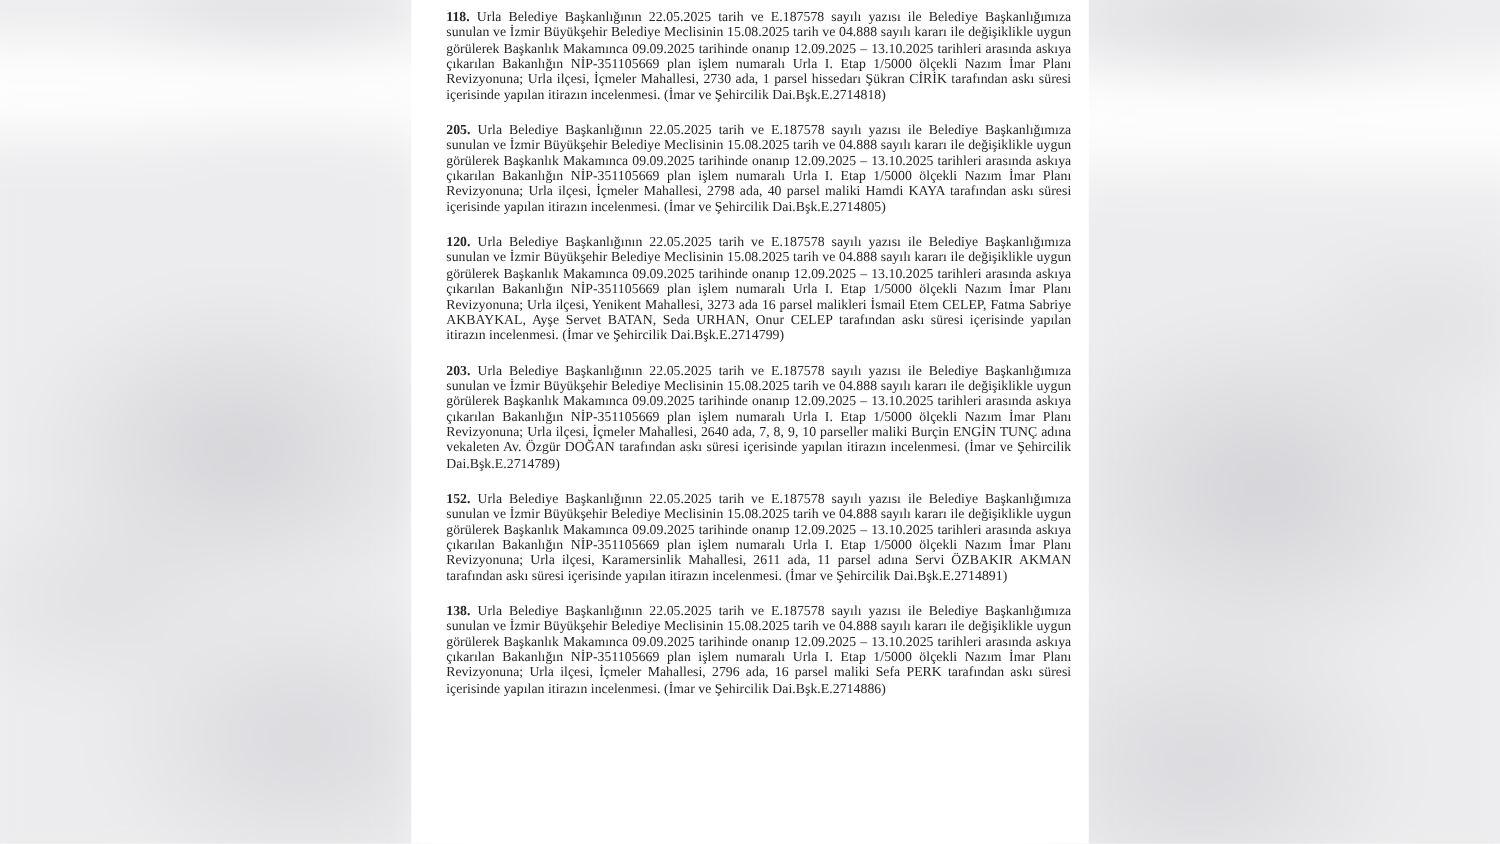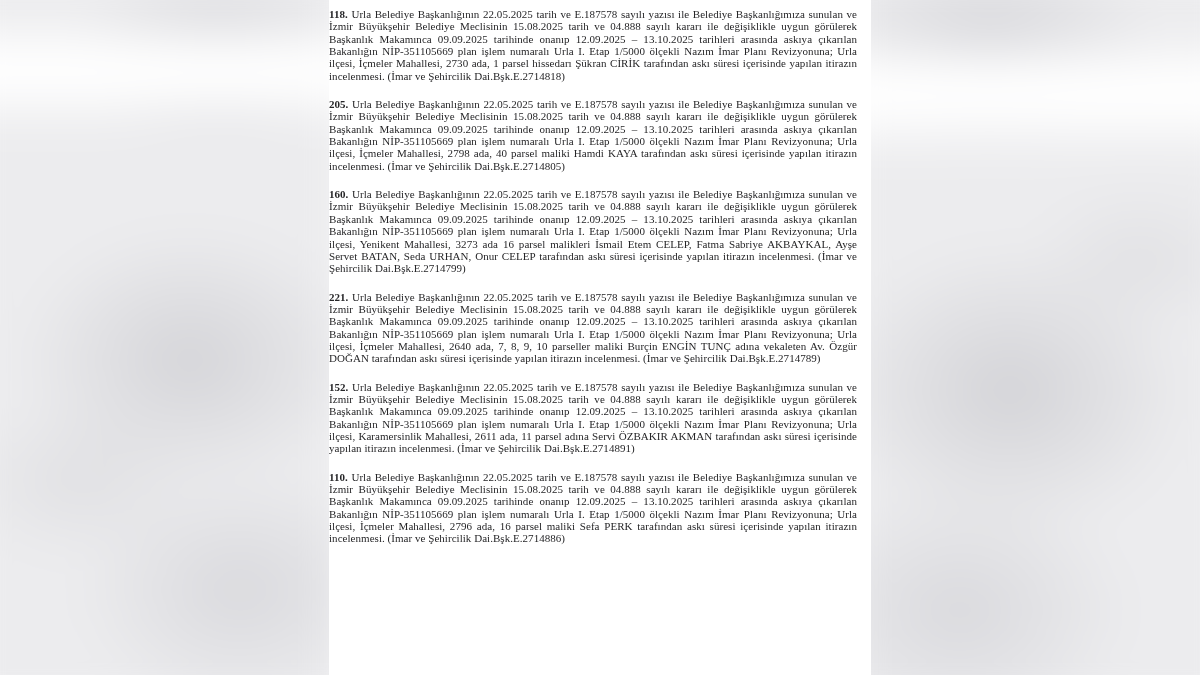--- a/index.html
+++ b/index.html
@@ -44,21 +44,21 @@
       radial-gradient(240px 180px at 120px 650px, #d9d9dd 0%, rgba(217,217,221,0) 72%),
       radial-gradient(150px 100px at 300px 300px, #e1e1e4 0%, rgba(225,225,228,0) 75%);
   }
   
   .doc {
     position: absolute;
     left: 329px;
     top: 0;
     width: 542px;
     height: 675px;
-    padding: 8px 14px 0 0;
+    padding: 8px 14px 0 28px;
     box-sizing: border-box;
     background: #ffffff;
     font-family: "Liberation Serif", "DejaVu Serif", serif;
     font-size: 11px;
     line-height: 12.35px;
     color: #262628;
     text-align: justify;
     letter-spacing: 0.04px;
   }
   .item {
@@ -78,29 +78,29 @@
   <main class="doc">
     <p class="item">
       <b>118.</b>
       <span>Urla Belediye Başkanlığının 22.05.2025 tarih ve E.187578 sayılı yazısı ile Belediye Başkanlığımıza sunulan ve İzmir Büyükşehir Belediye Meclisinin 15.08.2025 tarih ve 04.888 sayılı kararı ile değişiklikle uygun görülerek Başkanlık Makamınca 09.09.2025 tarihinde onanıp 12.09.2025 – 13.10.2025 tarihleri arasında askıya çıkarılan Bakanlığın NİP-351105669 plan işlem numaralı Urla I. Etap 1/5000 ölçekli Nazım İmar Planı Revizyonuna; Urla ilçesi, İçmeler Mahallesi, 2730 ada, 1 parsel hissedarı Şükran CİRİK tarafından askı süresi içerisinde yapılan itirazın incelenmesi. (İmar ve Şehircilik Dai.Bşk.E.2714818)</span>
     </p>
     <p class="item">
       <b>205.</b>
       <span>Urla Belediye Başkanlığının 22.05.2025 tarih ve E.187578 sayılı yazısı ile Belediye Başkanlığımıza sunulan ve İzmir Büyükşehir Belediye Meclisinin 15.08.2025 tarih ve 04.888 sayılı kararı ile değişiklikle uygun görülerek Başkanlık Makamınca 09.09.2025 tarihinde onanıp 12.09.2025 – 13.10.2025 tarihleri arasında askıya çıkarılan Bakanlığın NİP-351105669 plan işlem numaralı Urla I. Etap 1/5000 ölçekli Nazım İmar Planı Revizyonuna; Urla ilçesi, İçmeler Mahallesi, 2798 ada, 40 parsel maliki Hamdi KAYA tarafından askı süresi içerisinde yapılan itirazın incelenmesi. (İmar ve Şehircilik Dai.Bşk.E.2714805)</span>
     </p>
     <p class="item">
-      <b>160.</b>
+      <b>120.</b>
       <span>Urla Belediye Başkanlığının 22.05.2025 tarih ve E.187578 sayılı yazısı ile Belediye Başkanlığımıza sunulan ve İzmir Büyükşehir Belediye Meclisinin 15.08.2025 tarih ve 04.888 sayılı kararı ile değişiklikle uygun görülerek Başkanlık Makamınca 09.09.2025 tarihinde onanıp 12.09.2025 – 13.10.2025 tarihleri arasında askıya çıkarılan Bakanlığın NİP-351105669 plan işlem numaralı Urla I. Etap 1/5000 ölçekli Nazım İmar Planı Revizyonuna; Urla ilçesi, Yenikent Mahallesi, 3273 ada 16 parsel malikleri İsmail Etem CELEP, Fatma Sabriye AKBAYKAL, Ayşe Servet BATAN, Seda URHAN, Onur CELEP tarafından askı süresi içerisinde yapılan itirazın incelenmesi. (İmar ve Şehircilik Dai.Bşk.E.2714799)</span>
     </p>
     <p class="item">
-      <b>221.</b>
+      <b>203.</b>
       <span>Urla Belediye Başkanlığının 22.05.2025 tarih ve E.187578 sayılı yazısı ile Belediye Başkanlığımıza sunulan ve İzmir Büyükşehir Belediye Meclisinin 15.08.2025 tarih ve 04.888 sayılı kararı ile değişiklikle uygun görülerek Başkanlık Makamınca 09.09.2025 tarihinde onanıp 12.09.2025 – 13.10.2025 tarihleri arasında askıya çıkarılan Bakanlığın NİP-351105669 plan işlem numaralı Urla I. Etap 1/5000 ölçekli Nazım İmar Planı Revizyonuna; Urla ilçesi, İçmeler Mahallesi, 2640 ada, 7, 8, 9, 10 parseller maliki Burçin ENGİN TUNÇ adına vekaleten Av. Özgür DOĞAN tarafından askı süresi içerisinde yapılan itirazın incelenmesi. (İmar ve Şehircilik Dai.Bşk.E.2714789)</span>
     </p>
     <p class="item">
       <b>152.</b>
       <span>Urla Belediye Başkanlığının 22.05.2025 tarih ve E.187578 sayılı yazısı ile Belediye Başkanlığımıza sunulan ve İzmir Büyükşehir Belediye Meclisinin 15.08.2025 tarih ve 04.888 sayılı kararı ile değişiklikle uygun görülerek Başkanlık Makamınca 09.09.2025 tarihinde onanıp 12.09.2025 – 13.10.2025 tarihleri arasında askıya çıkarılan Bakanlığın NİP-351105669 plan işlem numaralı Urla I. Etap 1/5000 ölçekli Nazım İmar Planı Revizyonuna; Urla ilçesi, Karamersinlik Mahallesi, 2611 ada, 11 parsel adına Servi ÖZBAKIR AKMAN tarafından askı süresi içerisinde yapılan itirazın incelenmesi. (İmar ve Şehircilik Dai.Bşk.E.2714891)</span>
     </p>
     <p class="item">
-      <b>110.</b>
+      <b>138.</b>
       <span>Urla Belediye Başkanlığının 22.05.2025 tarih ve E.187578 sayılı yazısı ile Belediye Başkanlığımıza sunulan ve İzmir Büyükşehir Belediye Meclisinin 15.08.2025 tarih ve 04.888 sayılı kararı ile değişiklikle uygun görülerek Başkanlık Makamınca 09.09.2025 tarihinde onanıp 12.09.2025 – 13.10.2025 tarihleri arasında askıya çıkarılan Bakanlığın NİP-351105669 plan işlem numaralı Urla I. Etap 1/5000 ölçekli Nazım İmar Planı Revizyonuna; Urla ilçesi, İçmeler Mahallesi, 2796 ada, 16 parsel maliki Sefa PERK tarafından askı süresi içerisinde yapılan itirazın incelenmesi. (İmar ve Şehircilik Dai.Bşk.E.2714886)</span>
     </p>
   </main>
 </div>
 
 </body></html>

